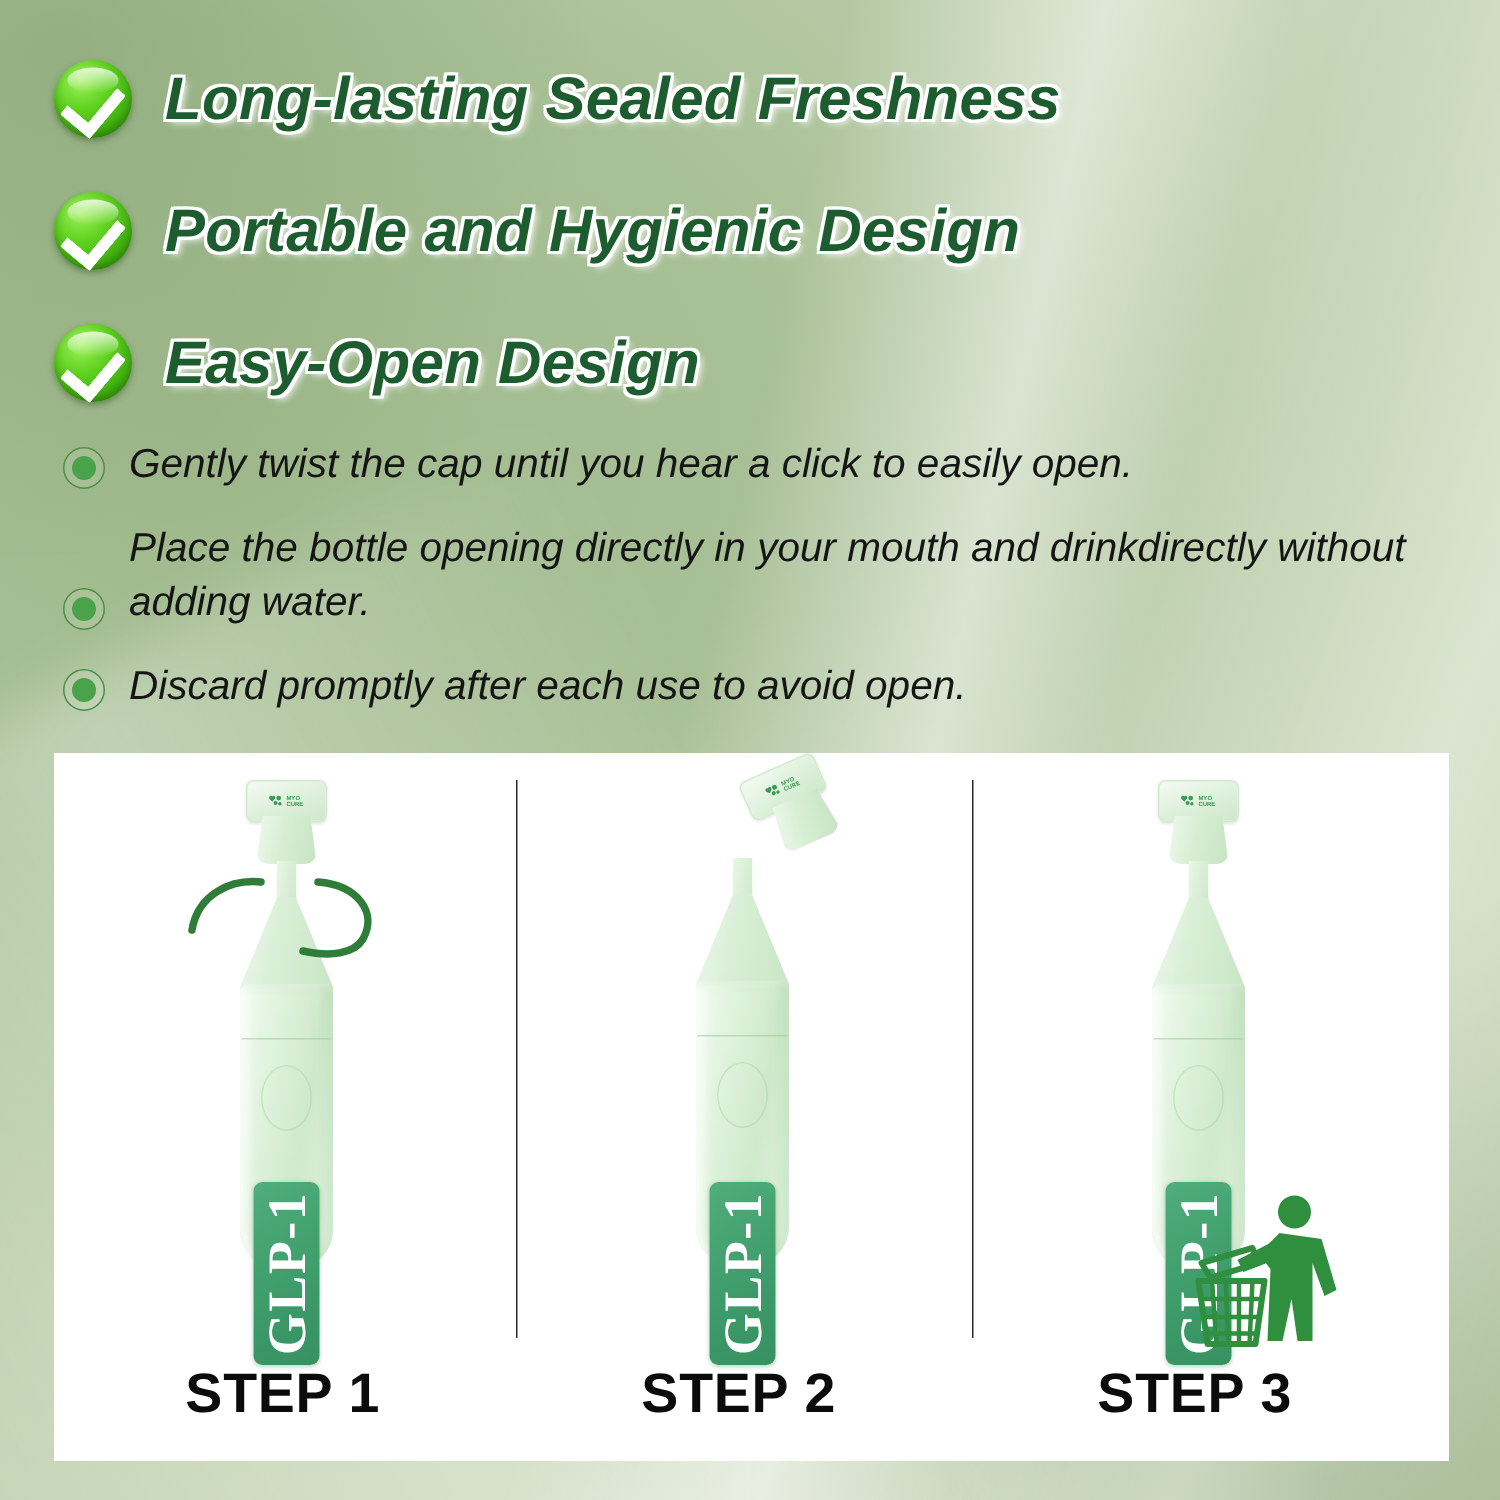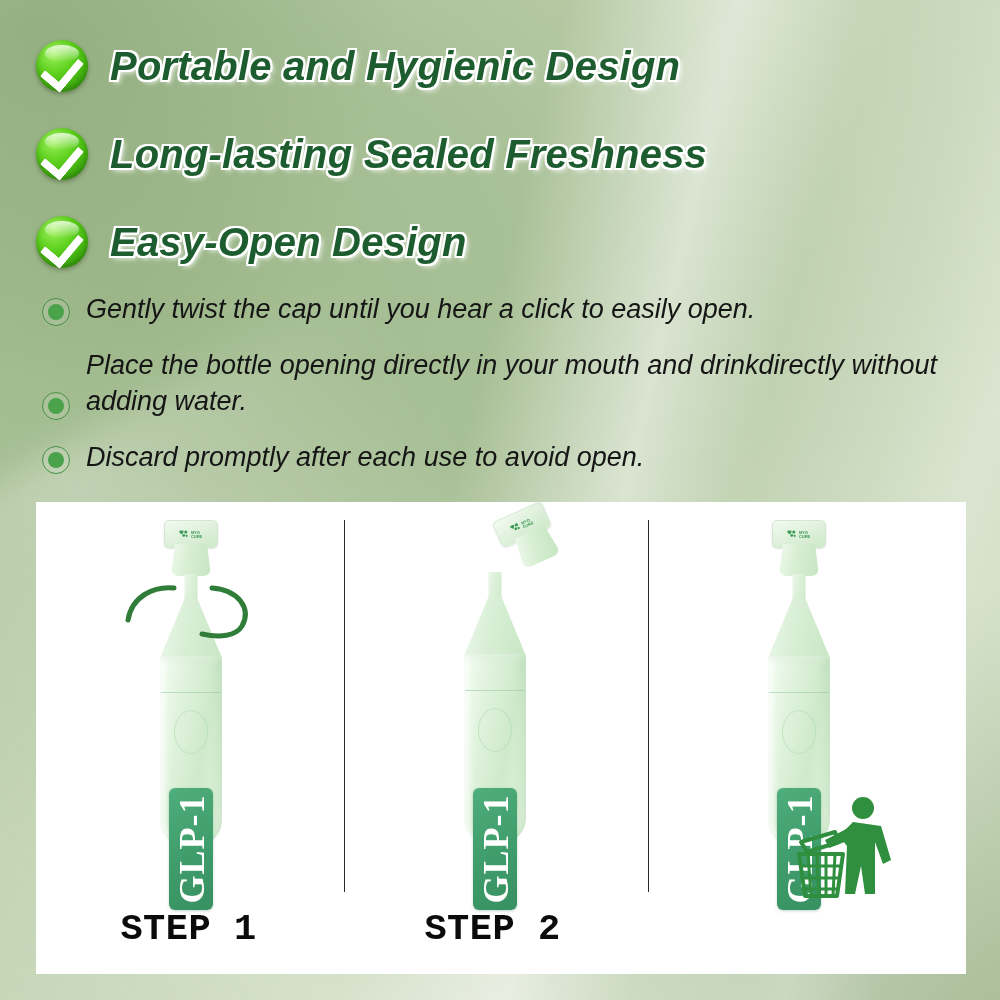--- a/index.html
+++ b/index.html
@@ -102,21 +102,21 @@
   .divider.d2{left:612px;}
 
   .step{position:absolute;top:0;width:310px;height:472px;}
   .step.s1{left:0;}
   .step.s2{left:304px;}
   .step.s3{left:608px;}
 
   .step-label{
     position:absolute;left:0;right:5px;bottom:24px;text-align:center;
     font-size:37px;font-weight:bold;color:#0b0b0b;letter-spacing:.5px;
-    font-family:Liberation Mono, monospace;
+    font-family:Liberation Sans, sans-serif;
   }
 
   
   .amp{position:absolute;left:50%;transform:translateX(-50%);}
   .amp.a1{top:8px;}
   .amp.a2{top:8px;}
   .amp.a3{top:8px;}
 
   .cap-tab{
     position:absolute;left:50%;transform:translateX(-50%);
@@ -200,28 +200,28 @@
   <div class="bg-sheen-a"></div>
   <div class="bg-sheen-b"></div>
   <div class="bg-sheen-c"></div>
 
   <div class="features">
 
     <div class="feature-row">
       <div class="check-badge">
         <div class="tick"></div>
       </div>
-      <div class="feature-text">Portable and Hygienic Design</div>
+      <div class="feature-text">Long-lasting Sealed Freshness</div>
     </div>
 
     <div class="feature-row">
       <div class="check-badge">
         <div class="tick"></div>
       </div>
-      <div class="feature-text">Long-lasting Sealed Freshness</div>
+      <div class="feature-text">Portable and Hygienic Design</div>
     </div>
 
     <div class="feature-row">
       <div class="check-badge">
         <div class="tick"></div>
       </div>
       <div class="feature-text">Easy-Open Design</div>
     </div>
 
   </div>
@@ -347,16 +347,17 @@
           <circle cx="68" cy="12" r="11" fill="#2f8f3e"></circle>
           <path d="M58 26 L86 30 L96 64 L88 68 L80 46 L80 98 L70 98 L66 70 L60 98 L50 98 L52 50 L44 40 Z" fill="#2f8f3e"></path>
           <path d="M57 30 L30 44 L34 52 L60 42 Z" fill="#2f8f3e"></path>
           <path d="M6 46 L40 36 L44 46 L12 56 Z" fill="none" stroke="#2f8f3e" stroke-width="4" stroke-linejoin="round"></path>
           <path d="M4 58 L48 58 L42 100 L10 100 Z" fill="none" stroke="#2f8f3e" stroke-width="4" stroke-linejoin="round"></path>
           <path d="M13 58 L16 100 M22 58 L24 100 M31 58 L31 100 M40 58 L38 100" stroke="#2f8f3e" stroke-width="3"></path>
           <path d="M5 70 L46 70 M7 82 L44 82 M9 93 L43 93" stroke="#2f8f3e" stroke-width="3"></path>
         </svg>
       </div>
 
+      <div class="step-label">STEP 3</div>
     </div>
 
   </div>
 </div>
 
 </body></html>

